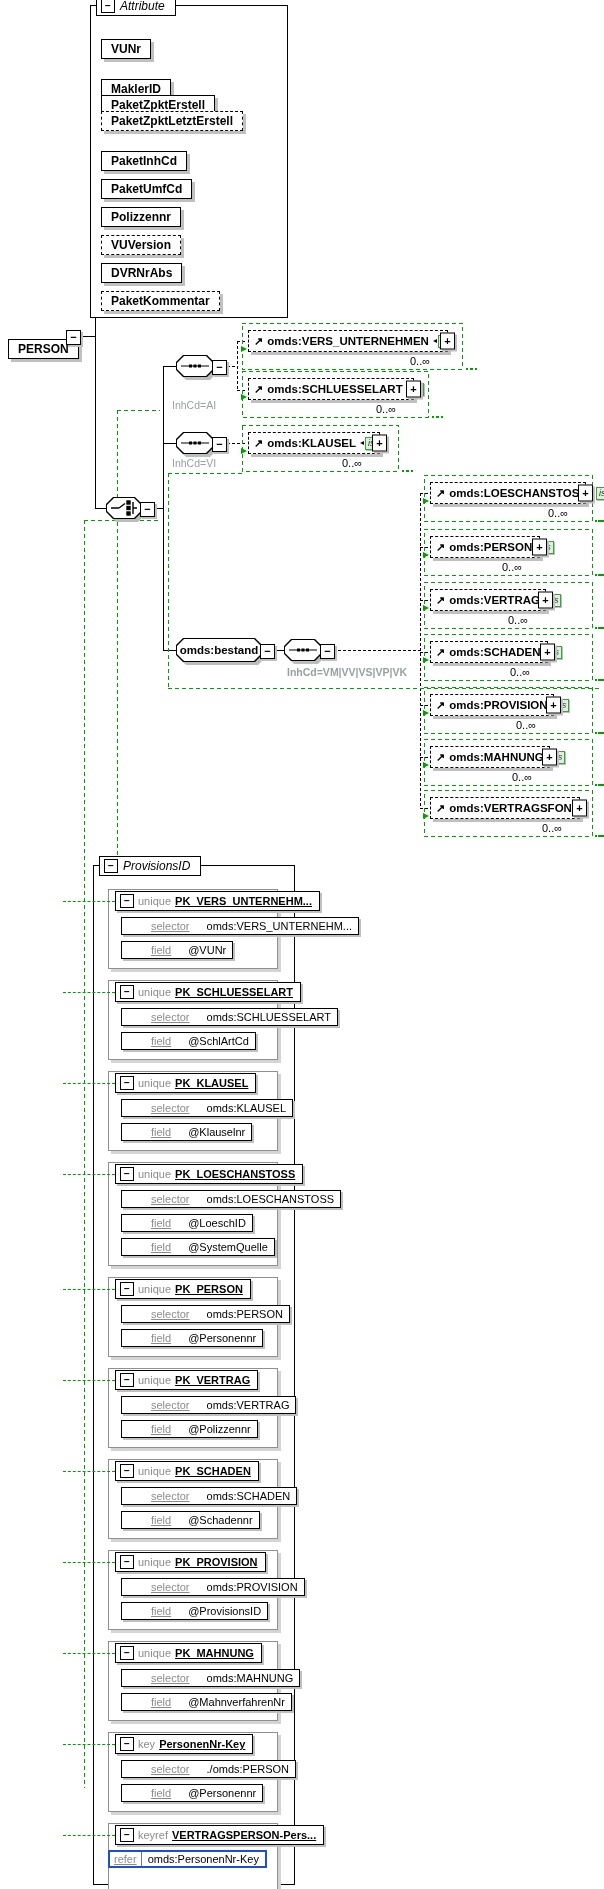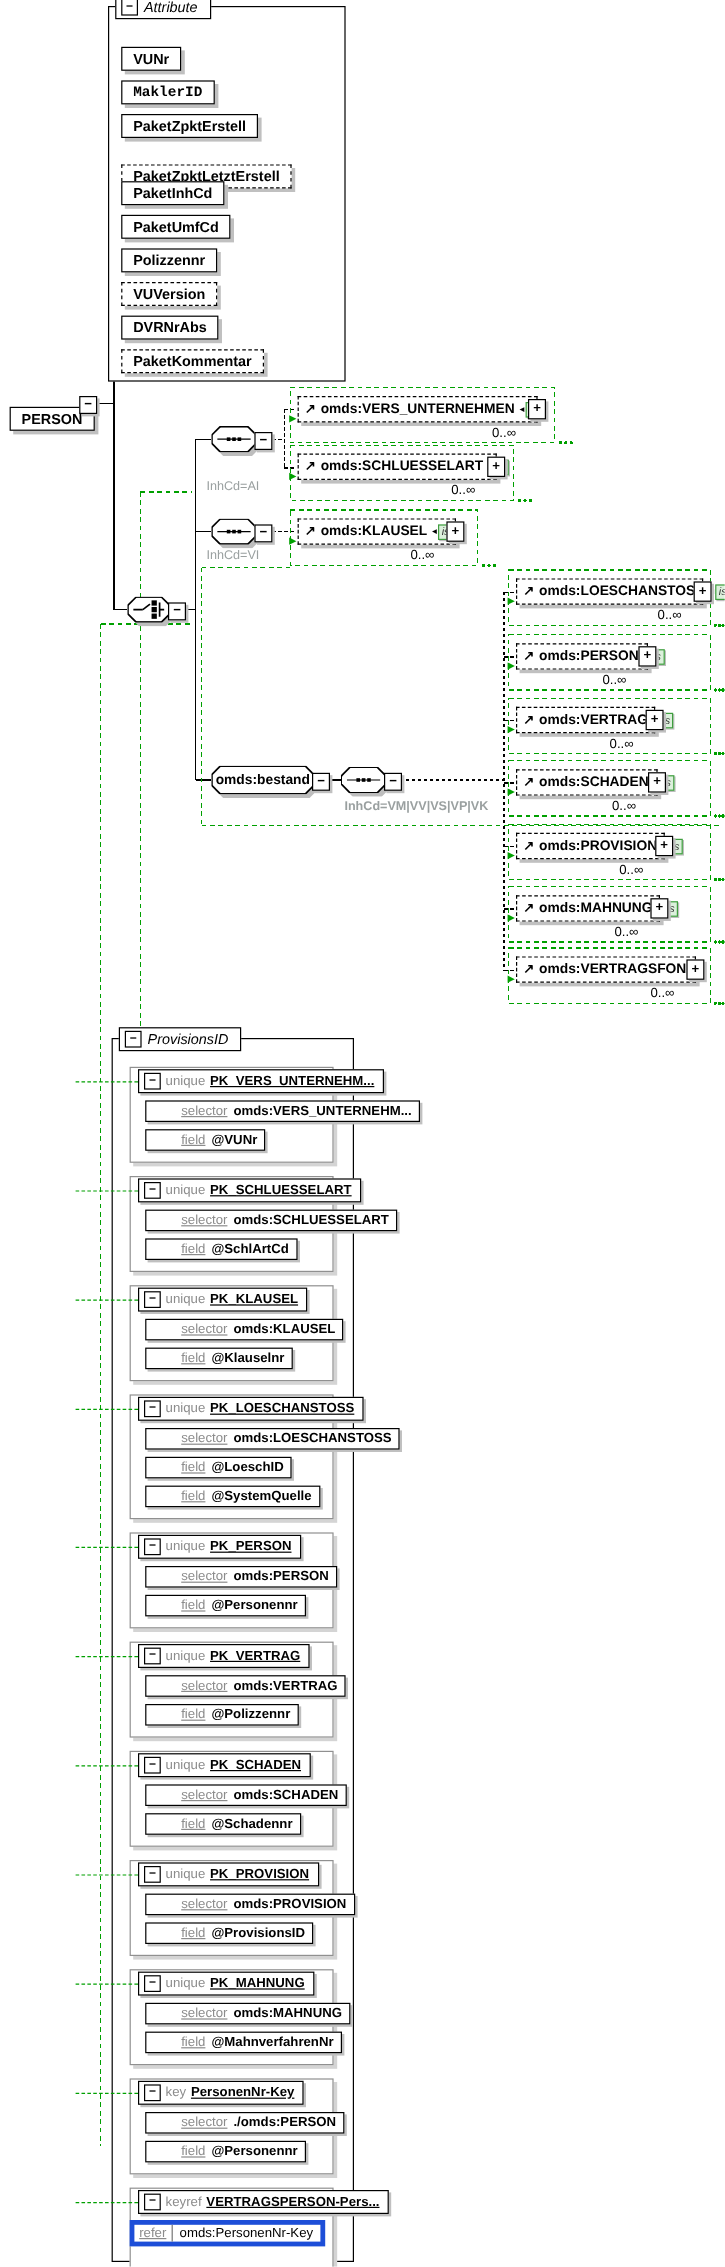--- a/index.html
+++ b/index.html
@@ -60,22 +60,22 @@
          background:#fff;border:1px solid #000;box-shadow:2px 2px 0 #c0c0c0;padding:2px 7px 2px 4px;
          font-size:11px;white-space:nowrap;}
   .chead::before{content:'';position:absolute;left:-53px;top:50%;width:52px;height:0;
          border-top:1px dashed #00A000;}
   .ckind{color:#8c8c8c;}
   .cname{font-weight:bold;text-decoration:underline;}
   .crow{position:relative;display:inline-flex;align-items:center;gap:5px;margin:6px 0 0 12px;
         border:1px solid #000;background:#fff;box-shadow:2px 2px 0 #c0c0c0;padding:2px 6px;
         font-size:11px;white-space:nowrap;}
   .clabel{color:#8c8c8c;text-decoration:underline;margin-left:23px;}
-  .cval{font-weight:bold;}
-  .refrow{display:inline-flex;align-items:stretch;margin:5px 0 17px -1px;border:4px solid #1d4ed8;
+  .cval{font-weight:normal;margin-left:12px;}
+  .refrow{display:inline-flex;align-items:stretch;margin:5px 0 17px -1px;border:2px solid #1d4ed8;
           background:#fff;font-size:11px;white-space:nowrap;justify-content:space-between;}
   .refrow .rlab{color:#8c8c8c;text-decoration:underline;padding:1px 4px;border-right:1px solid #777;}
   .refrow .rval{padding:1px 6px;}
   .rowwrap{display:block;}
 </style>
 </head>
 <body>
 
 <div class="canvas">
 
@@ -137,23 +137,23 @@
         <circle cx="602.5" cy="836" r="1.4"></circle>
     </g>
   </svg>
 
   <div class="panel" style="left:90px;top:5px;width:196px;height:311px;">
     <div class="panel-tab">
       <span class="sqicon">−</span>
       <span>Attribute</span>
     </div>
     <div class="abox" style="left:10px;top:21px;">VUNr</div>
-    <div class="abox" style="left:10px;top:49px;font-family:Liberation Mono, monospace;">MaklerID</div>
+    <div class="abox" style="left:10px;top:61px;">MaklerID</div>
     <div class="abox" style="left:10px;top:77px;">PaketZpktErstell</div>
-    <div class="abox dashed" style="left:10px;top:119px;">PaketZpktLetztErstell</div>
+    <div class="abox dashed" style="left:10px;top:93px;">PaketZpktLetztErstell</div>
     <div class="abox" style="left:10px;top:133px;">PaketInhCd</div>
     <div class="abox" style="left:10px;top:161px;">PaketUmfCd</div>
     <div class="abox" style="left:10px;top:189px;">Polizzennr</div>
     <div class="abox dashed" style="left:10px;top:217px;">VUVersion</div>
     <div class="abox" style="left:10px;top:245px;">DVRNrAbs</div>
     <div class="abox dashed" style="left:10px;top:273px;">PaketKommentar</div>
   </div>
 
   <div class="abox" style="left:8px;top:327px;">PERSON</div>
   <div class="minibox" style="left:66px;top:330px;">−</div>

